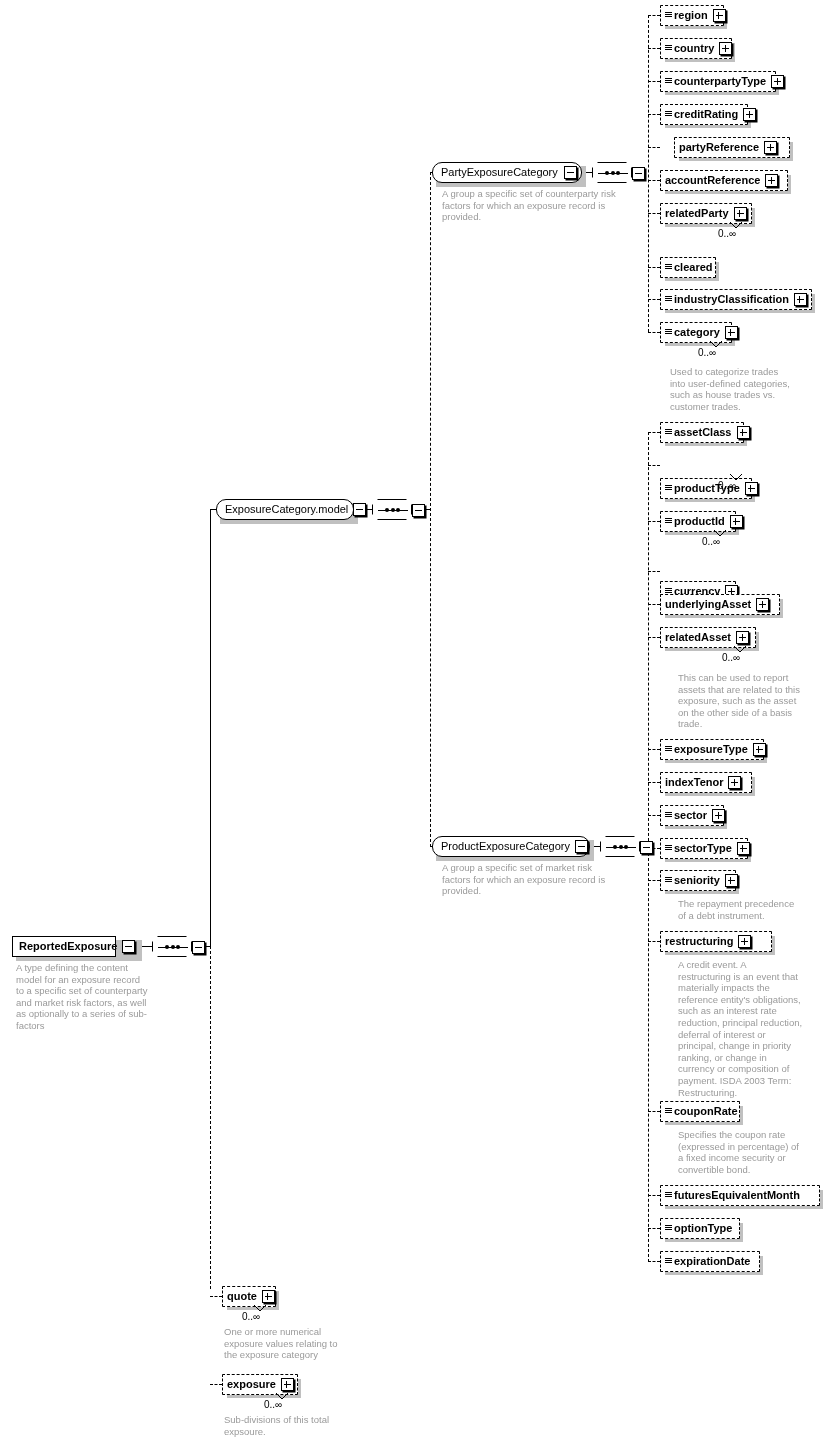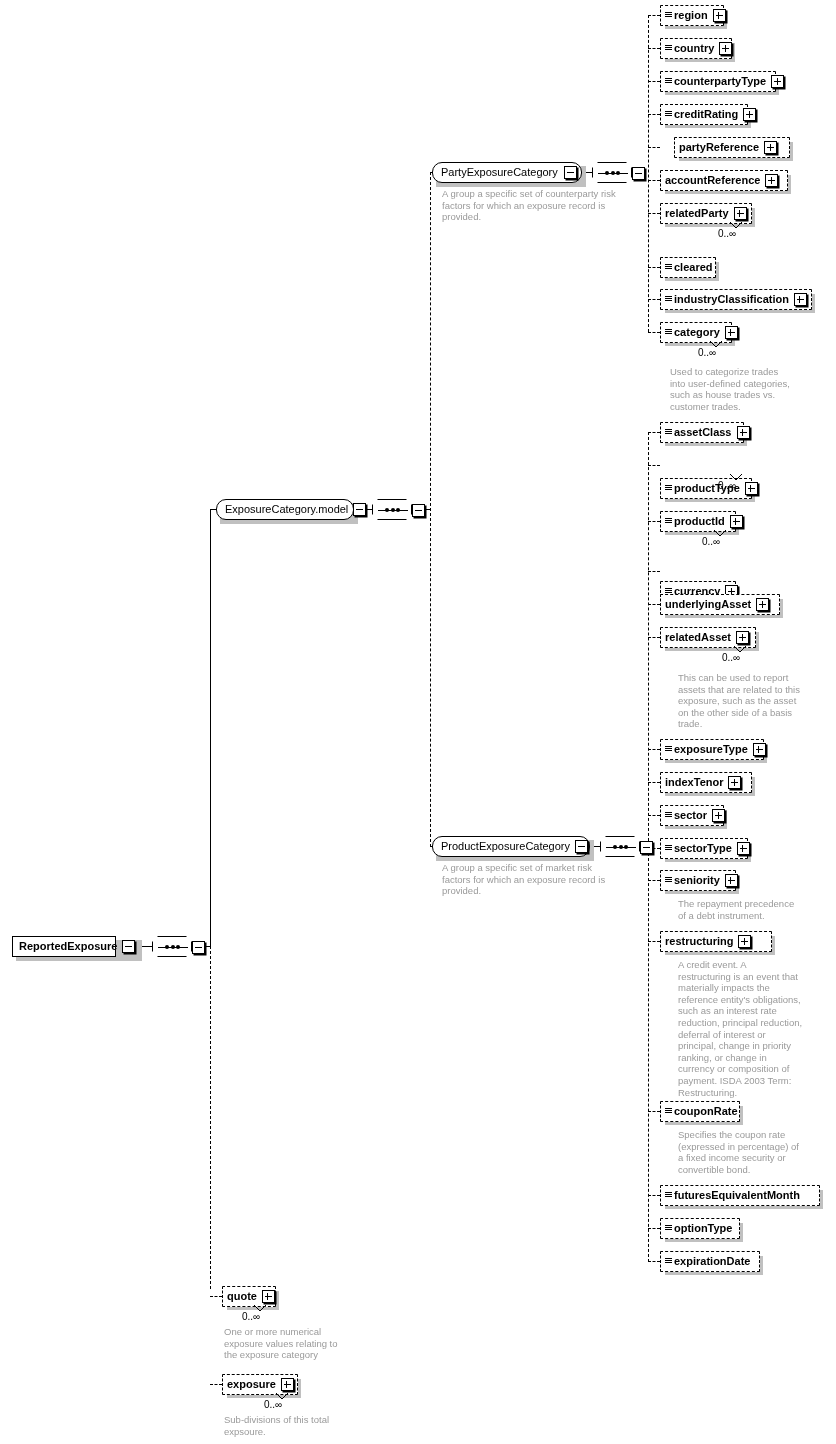--- a/index.html
+++ b/index.html
@@ -498,20 +498,21 @@
     <div class="hline" style="left: 430px; top: 172px; width: 2px;"></div>
     <div class="hline" style="left: 430px; top: 846px; width: 2px;"></div>
     <div style="position: absolute; left: 16px; top: 940px; width: 126px; height: 21px; background: rgb(192, 192, 192); z-index: 1;"></div>
     <div class="node" style="left: 12px; top: 936px; width: 126px; z-index: 5;">
       <div class="rbox" style="width: 104px;">
         <span class="nlabel">ReportedExposure</span>
         <span style="flex: 1 1 auto;"></span>
         <span class="minus"></span>
       </div>
     </div>
+    <div class="anno" style="left: 16px; top: 962px; width: 132px;">A type defining the content model for an exposure record to a specific set of counterparty and market risk factors, as well as optionally to a series of sub-factors</div>
     <div class="seqshadow" style="left: 156px; top: 940px;"></div>
     <div class="seq" style="left: 152px; top: 936px; z-index: 5;">
       <div class="oct"></div>
       <div class="dots">
         <b></b>
         <b></b>
         <b></b>
       </div>
     </div>
     <div class="togglebox" style="left: 192px; top: 941px; z-index: 6;"></div>

